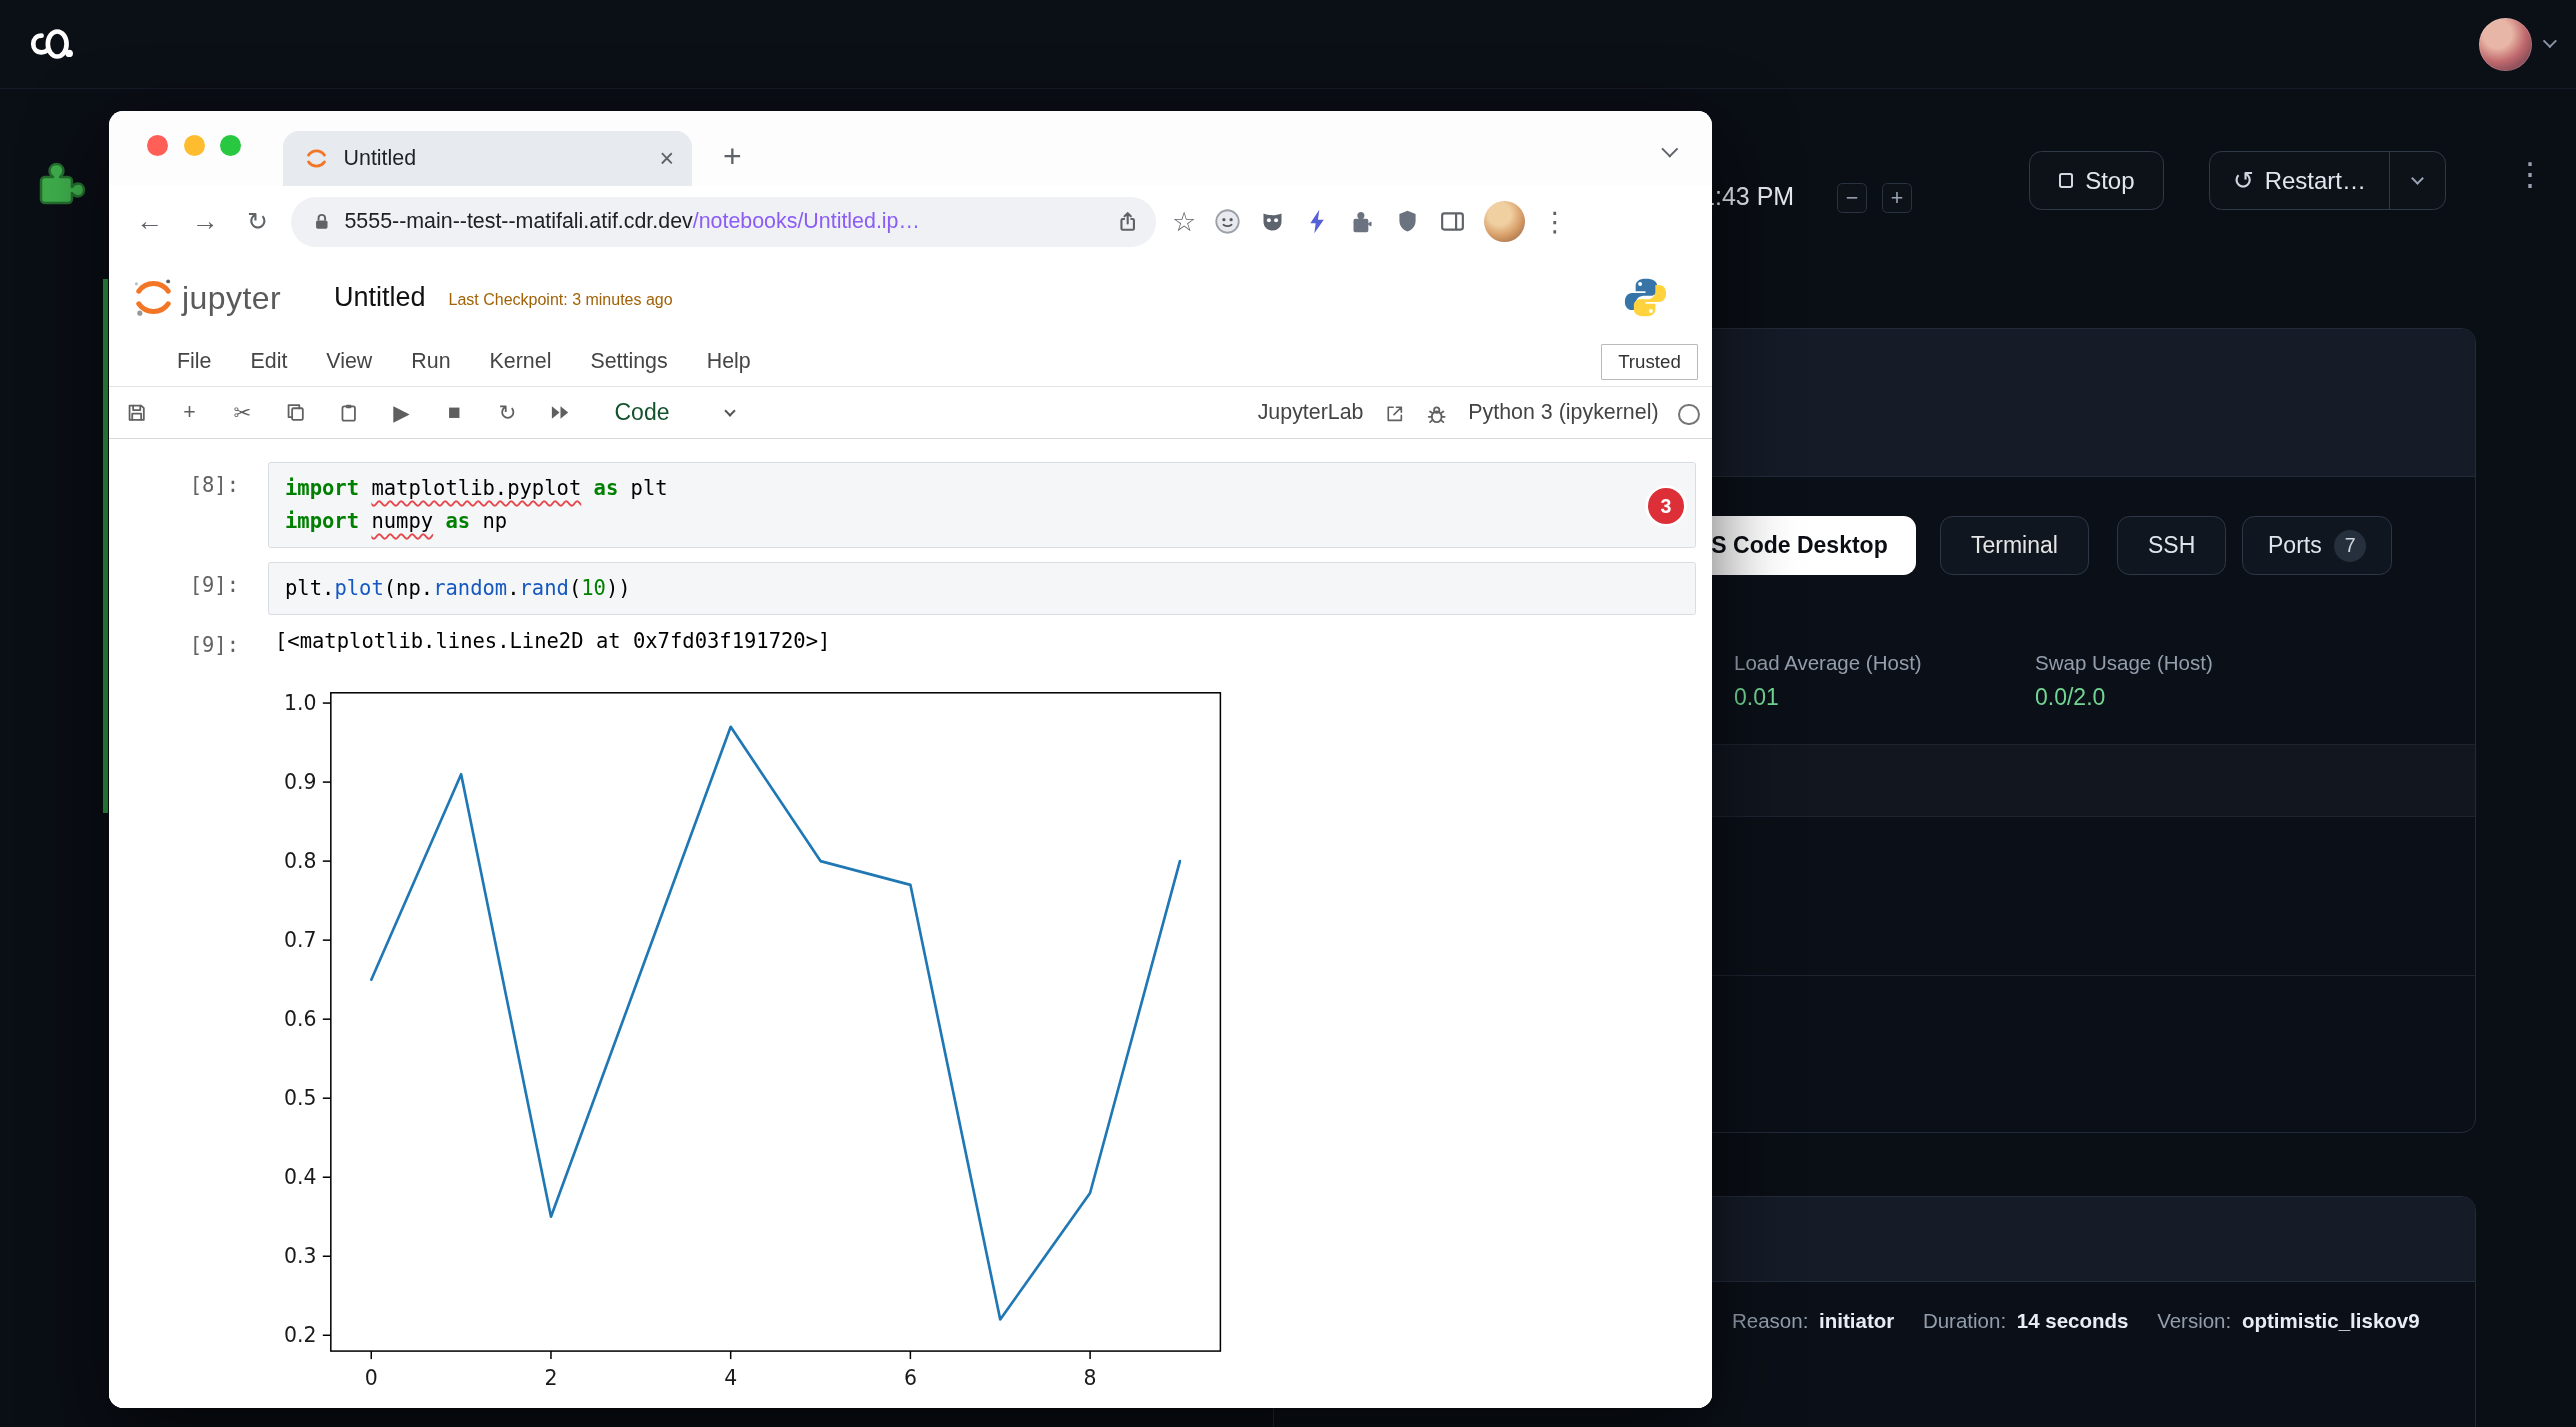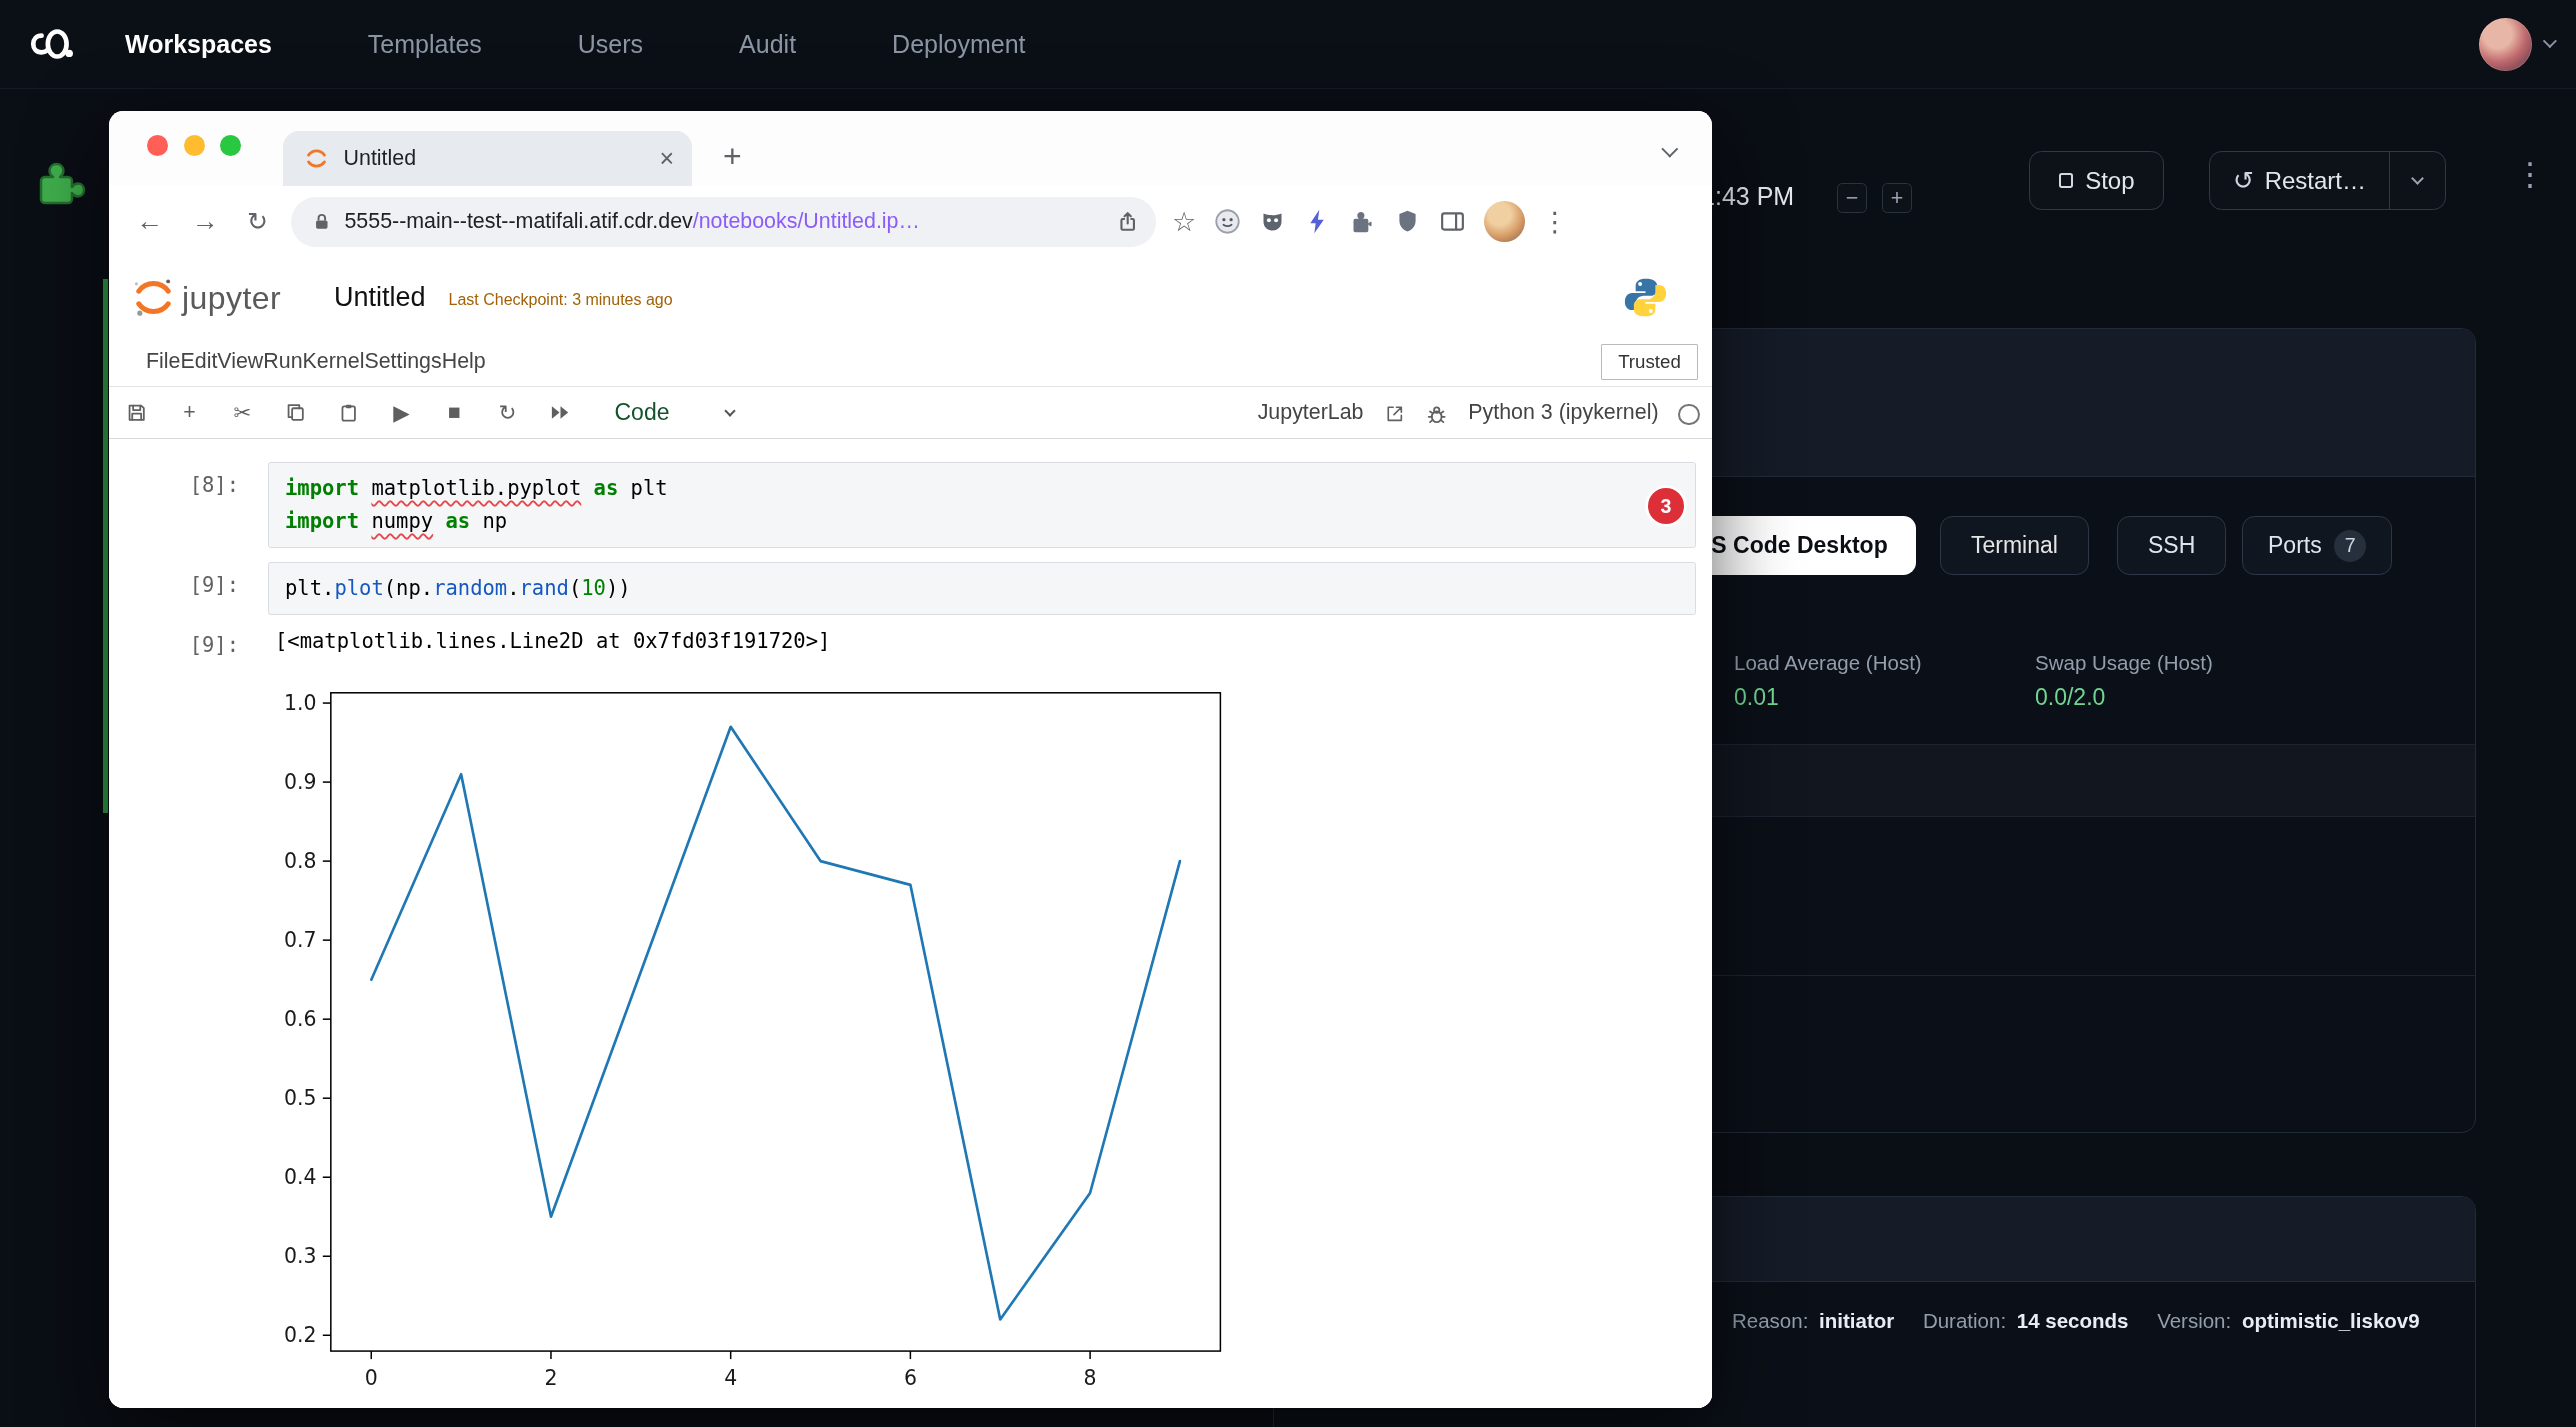--- a/index.html
+++ b/index.html
@@ -86,21 +86,21 @@
 #cb-kebab{margin-left:16px;font-size:27px;color:#5f6368;cursor:pointer}
 
 
 #jupyter{position:absolute;left:0;top:146px;width:100%;height:1151px;background:#ffffff}
 #jp-header{position:absolute;left:0;top:0;width:100%;height:80px;display:flex;align-items:center}
 #jp-logo{margin-left:23px;width:43px;height:43px}
 #jp-brand{margin-left:7.1px;font-size:32px;color:#5a5a5a;letter-spacing:0.4px;padding-top:3.6px}
 #jp-title{margin-left:53px;font-size:27px;color:#111;cursor:pointer}
 #jp-checkpoint{margin-left:23px;font-size:16px;color:#a16207;padding-top:5.3px}
 #py-logo{margin-left:auto;margin-right:45px;width:43px;height:43px}
-#jp-menubar{position:absolute;left:0;top:80px;width:100%;height:50px;display:flex;align-items:center;padding-left:37px;font-size:21.4px;color:#454545;border-bottom:0.9px solid #e3e3e3}
+#jp-menubar{position:absolute;left:0;top:80px;width:100%;height:50px;display:flex;align-items:center;gap:39px;padding-left:68px;font-size:21.4px;color:#454545;border-bottom:0.9px solid #e3e3e3}
 .menu-item{cursor:pointer}
 #jp-trusted{position:absolute;right:14.2px;top:7.1px;height:36px;padding:0 16px;border:0.9px solid #b9b9b9;border-radius:1px;background:#fff;font-size:18.7px;color:#333;display:flex;align-items:center;cursor:pointer}
 #jp-toolbar{position:absolute;left:0;top:130px;width:100%;height:52px;display:flex;align-items:center;gap:30px;padding-left:16px;border-bottom:0.9px solid #d9d9d9;color:#5f5f5f}
 .jt-ic{width:23px;height:23px;display:inline-flex;align-items:center;justify-content:center;font-size:21.4px;color:#5f5f5f;cursor:pointer}
 #code-dd{display:flex;align-items:center;margin-left:12.5px;cursor:pointer}
 #code-dd .lbl{font-size:23px;color:#14532d}
 #code-dd .chev{width:8px;height:8px;border-width:2.2px;color:#555;margin-left:57px;margin-top:-3.6px}
 #jt-right{margin-left:auto;margin-right:12.5px;display:flex;align-items:flex-end;gap:19.6px}
 #jl-link{font-size:21.4px;color:#444;cursor:pointer}
 #kernel-name{font-size:21.4px;color:#444;cursor:pointer}
@@ -133,27 +133,20 @@
 <body>
 
 <div id="root">
 
   <header id="topnav">
     <svg id="coder-logo" viewBox="0 0 48 48">
       <path d="M14 16c-5 0-8 3.6-8 8s3 8 8 8c2.8 0 5-1.2 6.4-3.2" stroke="#fff" stroke-width="4.5" fill="none" stroke-linecap="round"></path>
       <ellipse cx="29" cy="24" rx="9" ry="12" fill="none" stroke="#fff" stroke-width="4.5"></ellipse>
       <circle cx="40.5" cy="33" r="3.6" fill="#fff"></circle>
     </svg>
-    <nav id="nav-items">
-      <span class="nav-item active">Workspaces</span>
-      <span class="nav-item">Templates</span>
-      <span class="nav-item">Users</span>
-      <span class="nav-item">Audit</span>
-      <span class="nav-item">Deployment</span>
-    </nav>
     <div id="nav-right">
       <div id="user-avatar"></div>
       <span class="chev" id="avatar-chev"></span>
     </div>
   </header>
 
   <div id="dashboard">
 
     <svg id="puzzle-green" viewBox="0 0 52 52">
       <path d="M11 20h8c-2.2-1.6-3.4-3.8-3.4-6C15.6 9.6 18.8 7 22.5 7s6.9 2.6 6.9 7c0 2.2-1.2 4.4-3.4 6h8a4 4 0 0 1 4 4v6c1.6-2.2 3.8-3.4 6-3.4 3.4 0 6 2.6 6 6.4s-2.6 6.4-6 6.4c-2.2 0-4.4-1.2-6-3.4v6a4 4 0 0 1-4 4H11a4 4 0 0 1-4-4V24a4 4 0 0 1 4-4z" fill="#3fae4c" stroke="#256c2f" stroke-width="2.5" stroke-linejoin="round"></path>

